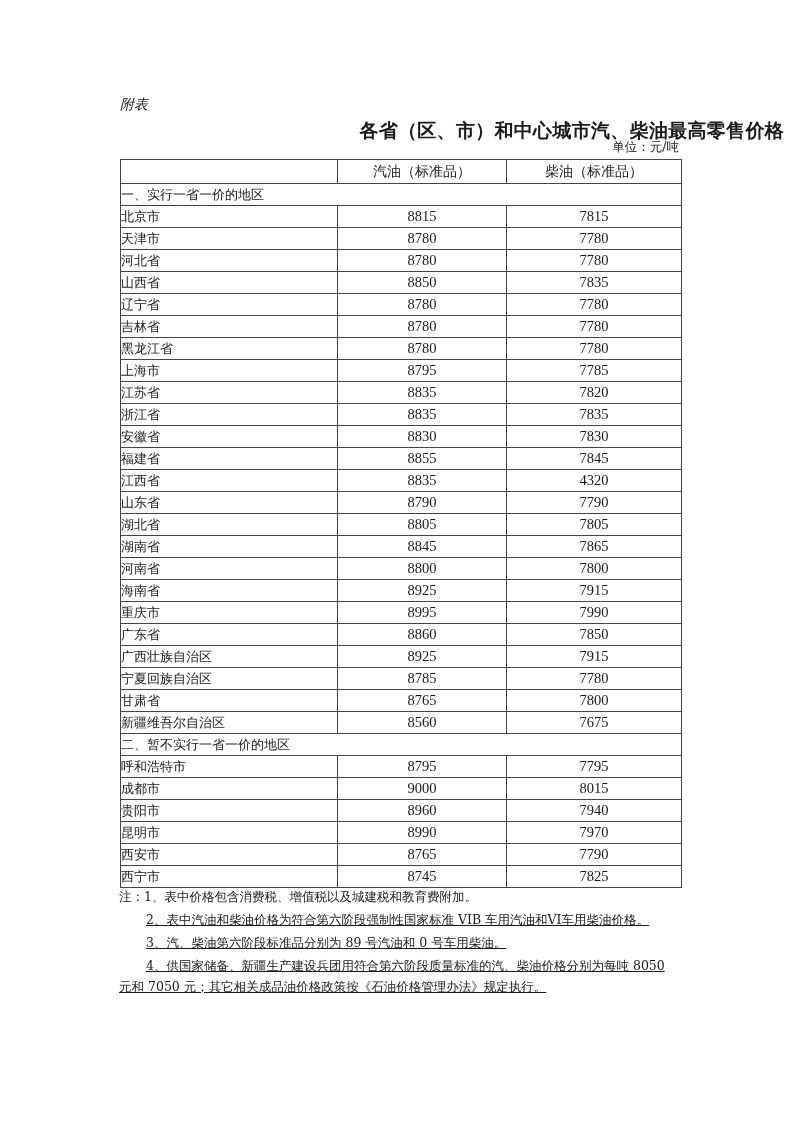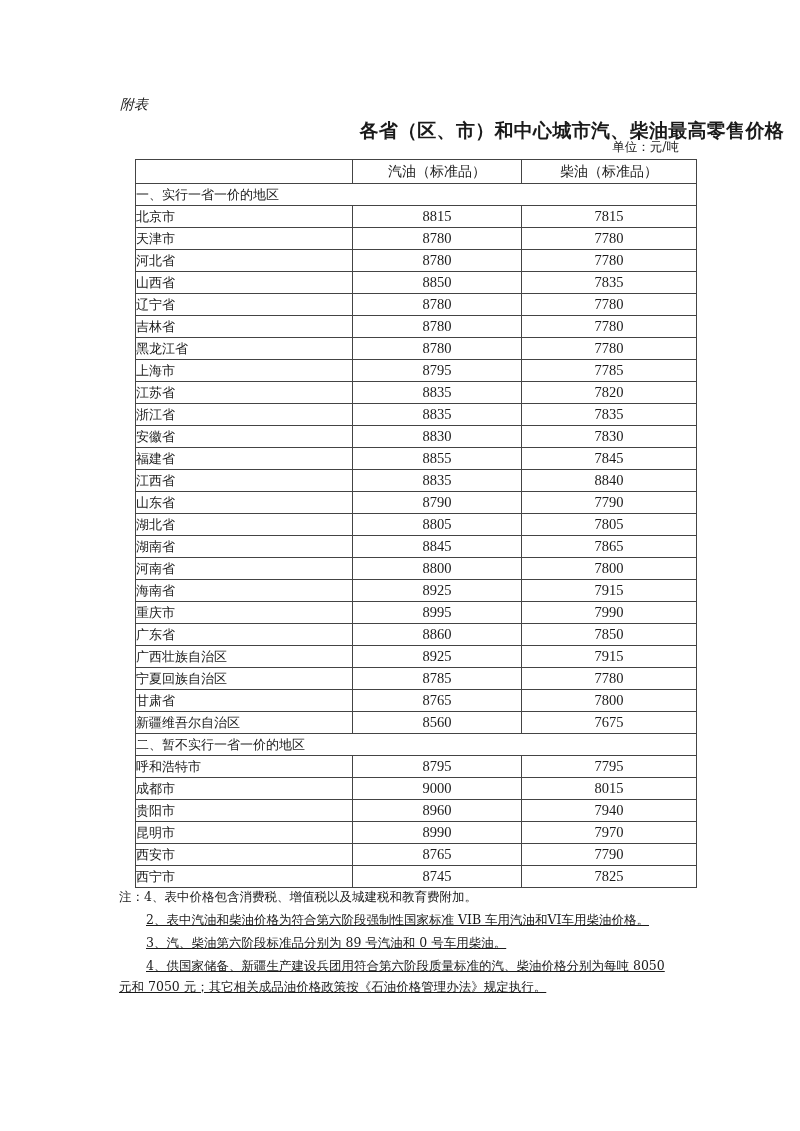--- a/index.html
+++ b/index.html
@@ -2,21 +2,21 @@
 <html><head>
   <meta charset="utf-8">
   <style>
     html, body { margin: 0; padding: 0; background: #ffffff; }
     body { width: 800px; height: 1131px; position: relative; overflow: hidden;
       font-family: "DejaVu Serif", "Liberation Serif", serif; color: #1a1a1a; }
     .appendix { position: absolute; left: 120px; top: 96px; font-size: 14px; font-style: italic; }
     .doc-title { position: absolute; left: 0; width: 784px; top: 118px; text-align: right;
       font-family: "DejaVu Sans", "Liberation Sans", sans-serif; font-weight: bold; font-size: 19px; letter-spacing: 0.3px; }
     .unit { position: absolute; right: 121px; top: 139px; font-size: 12.5px; }
-    table.prices { position: absolute; left: 135px; top: 159px; width: 561px;
+    table.prices { position: absolute; left: 120px; top: 159px; width: 561px;
       border-collapse: collapse; font-size: 13px; table-layout: fixed; }
     table.prices td, table.prices th { border: 1px solid #444; padding: 0; height: 21px;
       font-weight: normal; }
     table.prices thead th { height: 23px; font-size: 14px; }
     col.c1 { width: 217px; } col.c2 { width: 169px; } col.c3 { width: 175px; }
     td.region { padding-left: 40px; text-align: left; }
     td.num { text-align: center; font-family: "Liberation Serif", "DejaVu Serif", serif; font-size: 14.5px; }
     td.section { text-align: left; padding-left: 1px; }
     .notes { position: absolute; left: 119px; top: 886px; width: 562px; font-size: 12.5px; line-height: 21px; }
     .notes p { margin: 0; }
@@ -102,21 +102,21 @@
         <td class="num">7830</td>
       </tr>
       <tr>
         <td class="region">福建省</td>
         <td class="num">8855</td>
         <td class="num">7845</td>
       </tr>
       <tr>
         <td class="region">江西省</td>
         <td class="num">8835</td>
-        <td class="num">8840</td>
+        <td class="num">4320</td>
       </tr>
       <tr>
         <td class="region">山东省</td>
         <td class="num">8790</td>
         <td class="num">7790</td>
       </tr>
       <tr>
         <td class="region">湖北省</td>
         <td class="num">8805</td>
         <td class="num">7805</td>
@@ -196,17 +196,17 @@
       </tr>
       <tr>
         <td class="region">西宁市</td>
         <td class="num">8745</td>
         <td class="num">7825</td>
       </tr>
     </tbody>
 </table>
 
 <div class="notes">
-  <p>注：4、表中价格包含消费税、增值税以及城建税和教育费附加。</p>
+  <p>注：1、表中价格包含消费税、增值税以及城建税和教育费附加。</p>
   <p class="indent">2、表中汽油和柴油价格为符合第六阶段强制性国家标准 VIB 车用汽油和VI车用柴油价格。</p>
   <p class="indent">3、汽、柴油第六阶段标准品分别为 89 号汽油和 0 号车用柴油。</p>
   <p class="indent">4、供国家储备、新疆生产建设兵团用符合第六阶段质量标准的汽、柴油价格分别为每吨 8050 元和 7050 元；其它相关成品油价格政策按《石油价格管理办法》规定执行。</p>
 </div>
 
 </body></html>

